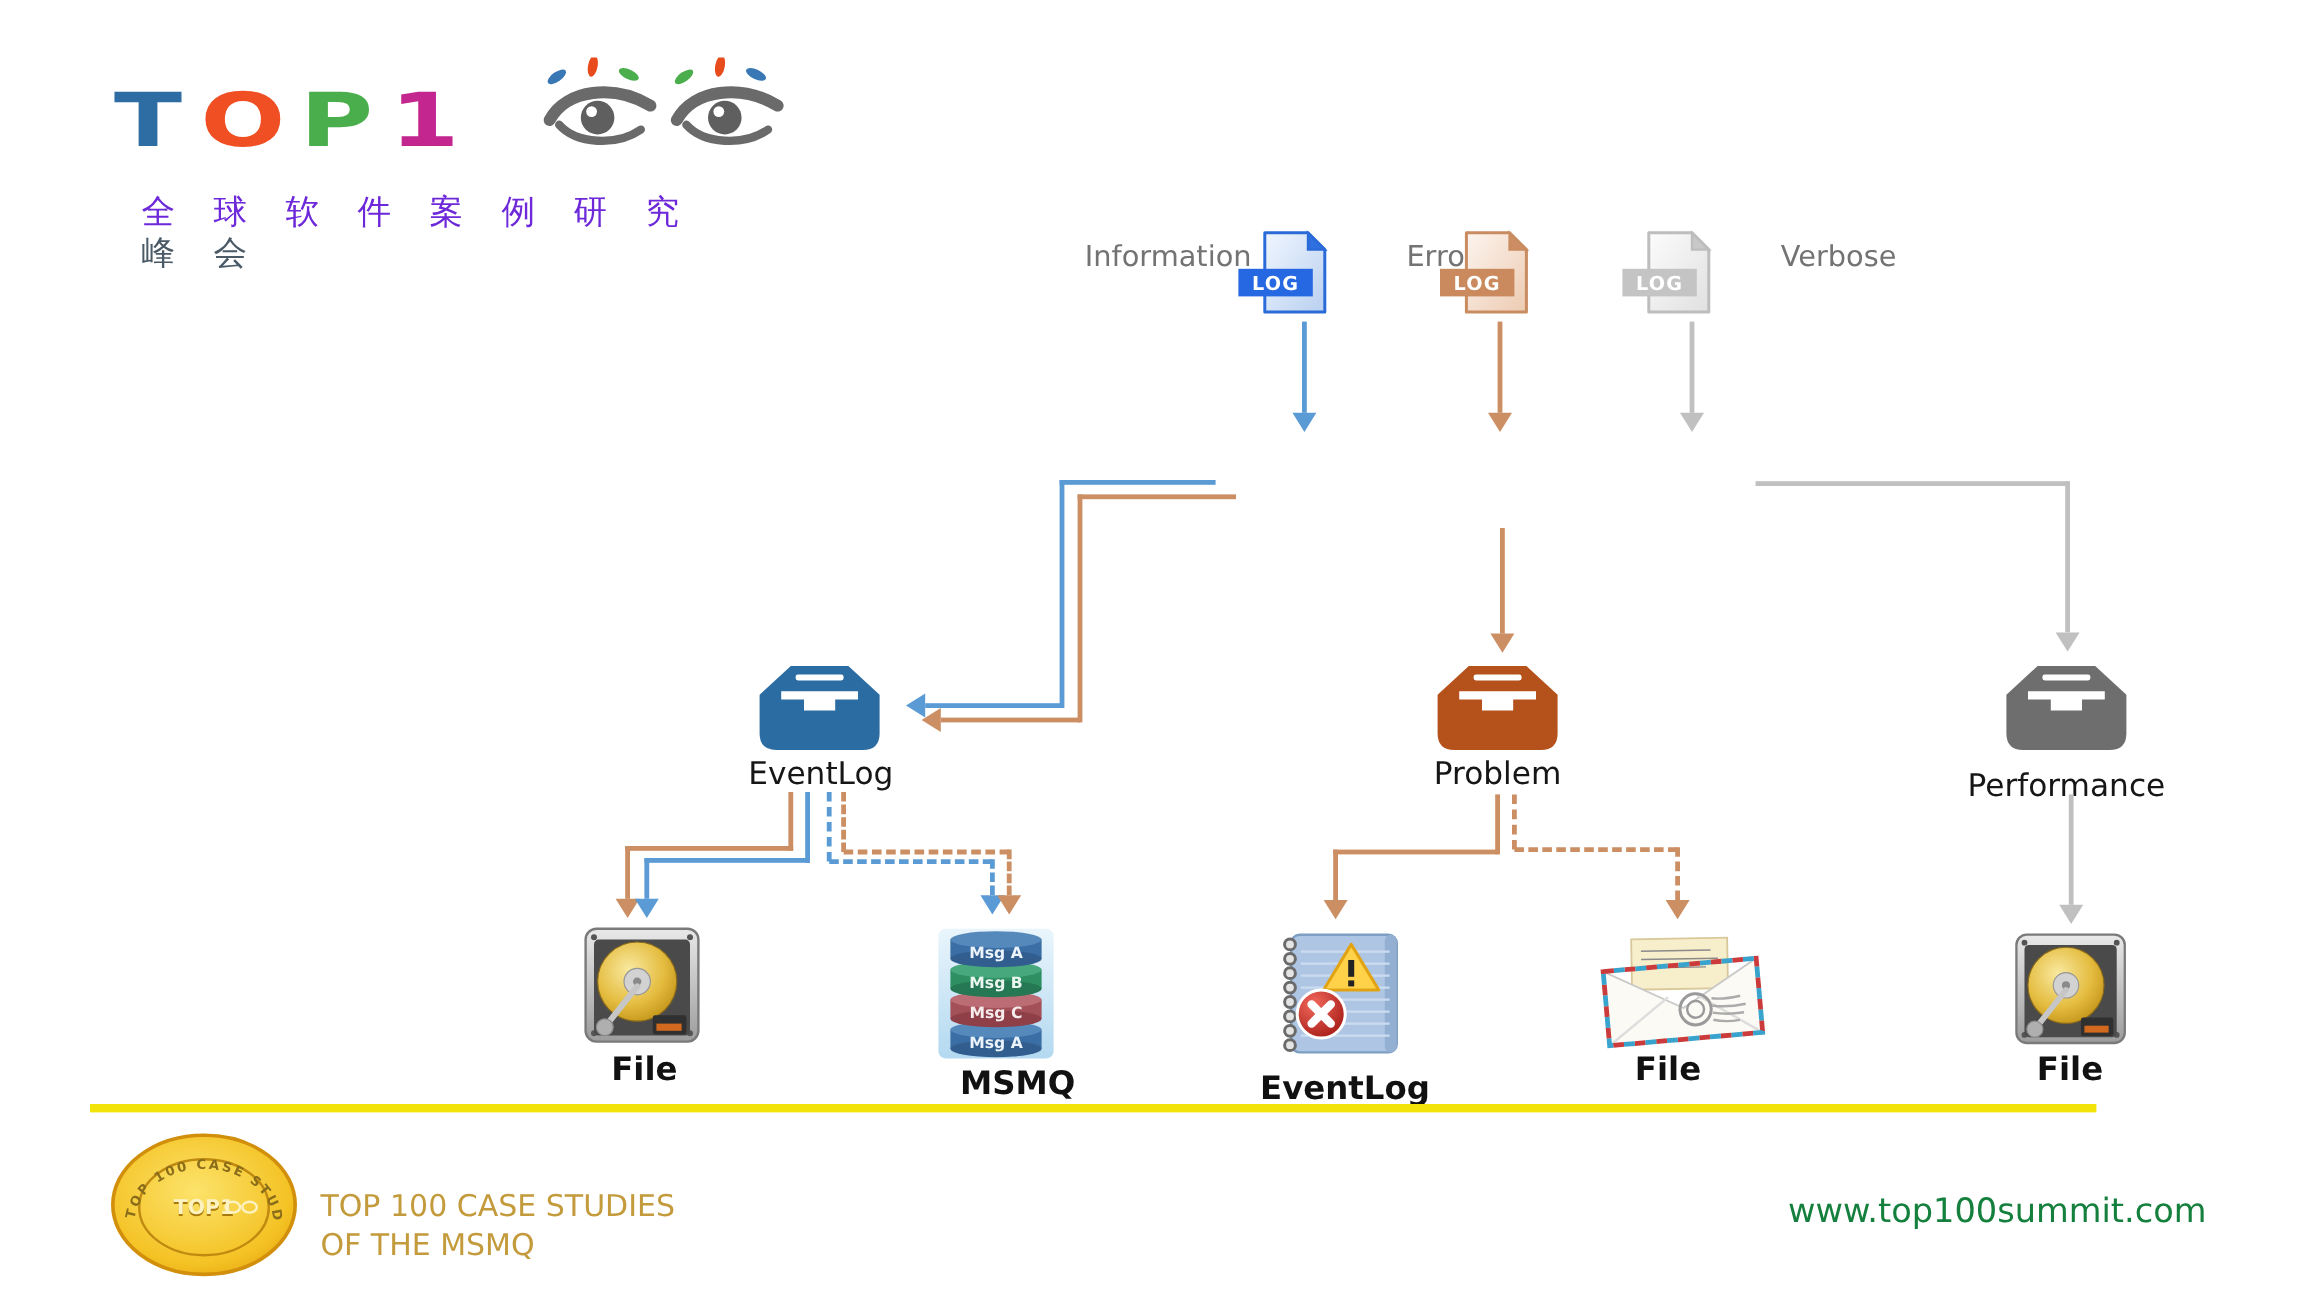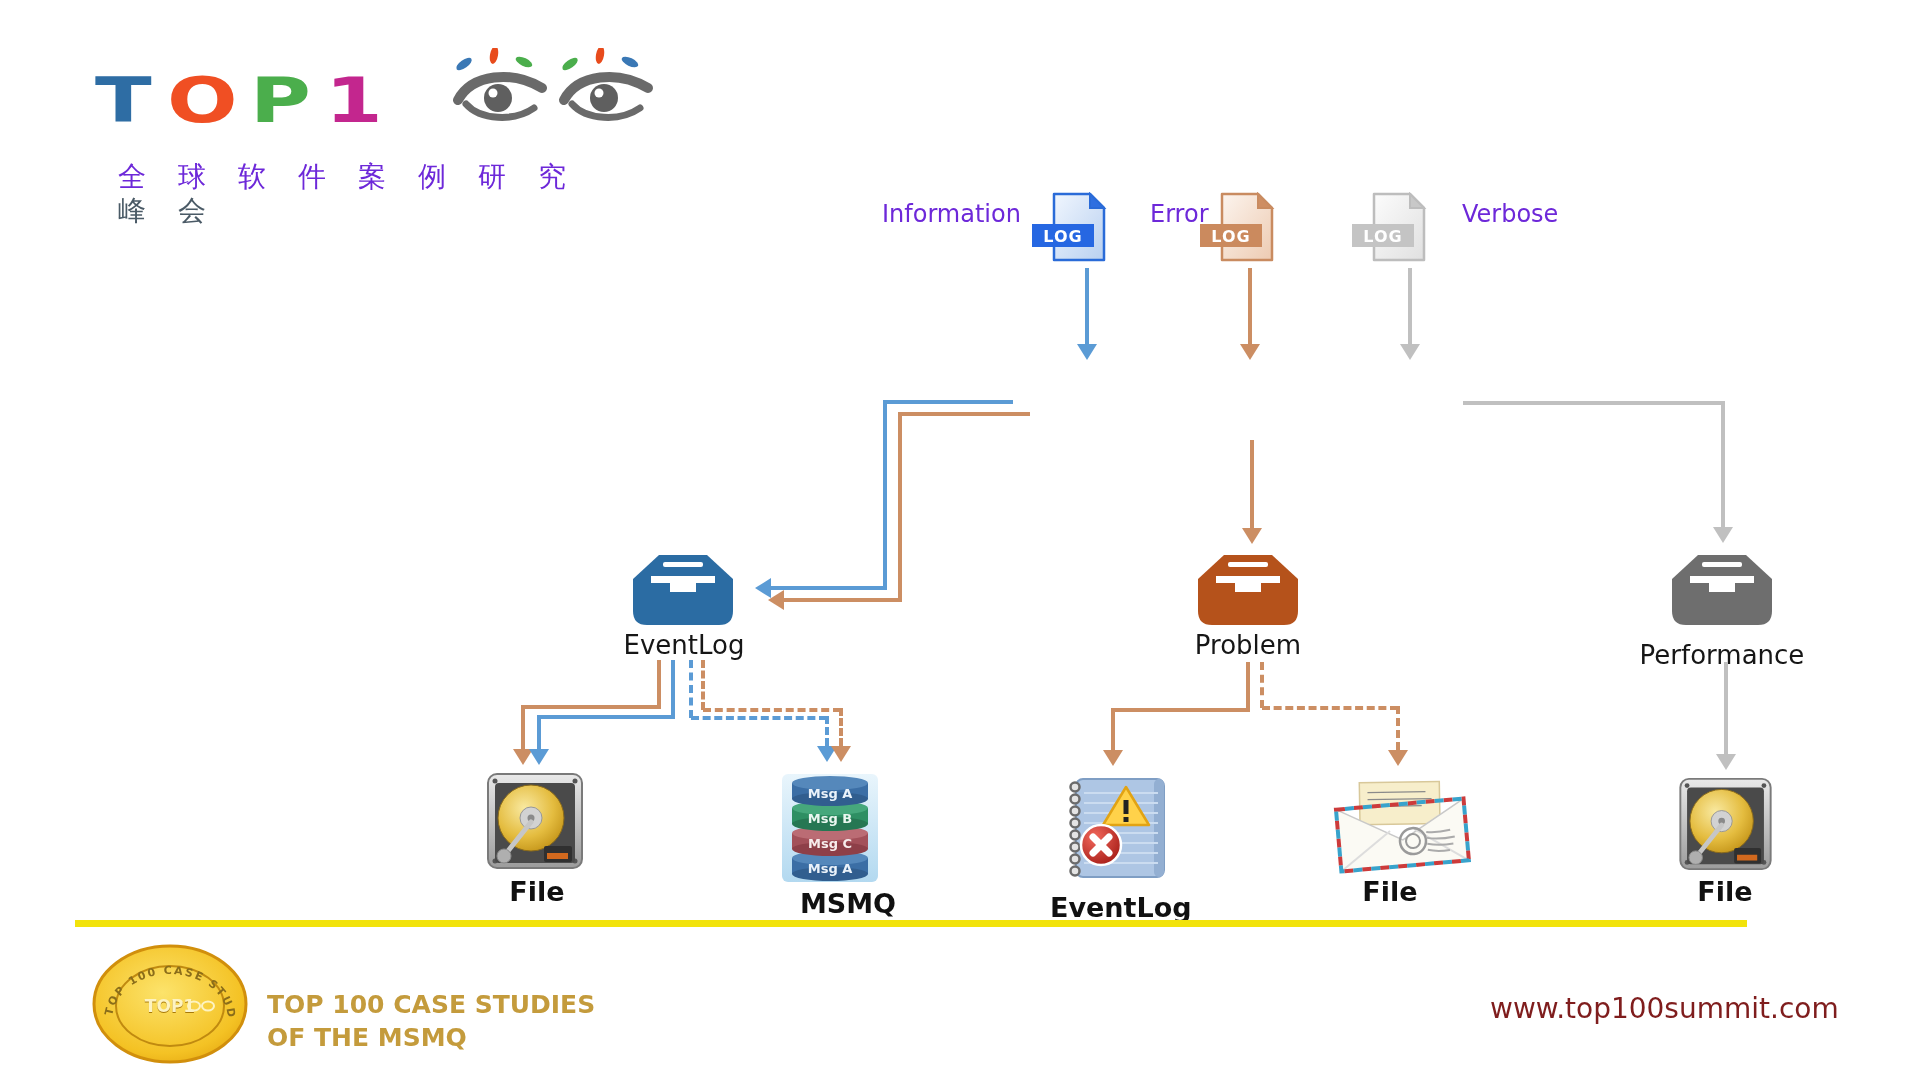--- a/index.html
+++ b/index.html
@@ -1,19 +1,19 @@
 <!DOCTYPE html>
 <html><head>
 <meta charset="utf-8">
 <style>
   html,body{margin:0;padding:0;background:#fff;}
   #slide{position:relative;width:1919px;height:1079px;background:#ffffff;overflow:hidden;
          font-family:"DejaVu Sans","Liberation Sans",sans-serif;}
   .abs{position:absolute;}
-  .lbl{position:absolute;color:#6d28d9;font-size:24px;white-space:nowrap;}
+  .lbl{position:absolute;color:#737373;font-size:24px;white-space:nowrap;margin-left:22px;}
   .catlbl{position:absolute;color:#161616;font-size:26px;text-align:center;white-space:nowrap;}
   .sinklbl{position:absolute;color:#111;font-size:27px;font-weight:600;text-align:center;white-space:nowrap;}
   
   .logo-letters{position:absolute;left:95px;top:70px;display:flex;}
   .logo-letters span{display:inline-block;font-size:62px;font-weight:bold;line-height:62px;
       transform:scaleX(1.34);transform-origin:left;margin-right:30px;}
   .logo-sub1{position:absolute;left:118px;top:158px;font-size:28px;color:#6d28d9;letter-spacing:32px;white-space:nowrap;}
   .logo-sub2{position:absolute;left:118px;top:192px;font-size:28px;color:#4A5A66;letter-spacing:32px;white-space:nowrap;}
   .page-title{position:absolute;left:606px;top:88px;font-size:48px;font-weight:bold;color:#4484C4;white-space:nowrap;}
   
@@ -31,22 +31,22 @@
   .dv-blue{position:absolute;width:0;border-left:4px dashed #5B9BD5;}
   .dv-orange{position:absolute;width:0;border-left:4px dashed #CC8E63;}
   
   .ah{position:absolute;width:0;height:0;}
   .ah-down-blue{border-left:10px solid transparent;border-right:10px solid transparent;border-top:16px solid #5B9BD5;}
   .ah-down-orange{border-left:10px solid transparent;border-right:10px solid transparent;border-top:16px solid #CC8E63;}
   .ah-down-gray{border-left:10px solid transparent;border-right:10px solid transparent;border-top:16px solid #C0C0C0;}
   .ah-left-blue{border-top:10px solid transparent;border-bottom:10px solid transparent;border-right:16px solid #5B9BD5;}
   .ah-left-orange{border-top:10px solid transparent;border-bottom:10px solid transparent;border-right:16px solid #CC8E63;}
   .divider{position:absolute;left:75px;top:920px;width:1672px;height:7px;background:#F2E30B;}
-  .tagline{position:absolute;left:267px;top:988px;color:#C49B3C;font-size:25px;line-height:33px;white-space:nowrap;font-weight:bold;}
-  .site-url{position:absolute;left:1490px;top:992px;color:#7f1d1d;font-size:28px;white-space:nowrap;}
+  .tagline{position:absolute;left:267px;top:988px;color:#C49B3C;font-size:25px;line-height:33px;white-space:nowrap;}
+  .site-url{position:absolute;left:1490px;top:992px;color:#15803d;font-size:28px;white-space:nowrap;}
   svg text{font-family:"DejaVu Sans","Liberation Sans",sans-serif;}
 </style>
 </head>
 <body>
 
 <div id="slide">
 
   <svg width="0" height="0" style="position:absolute">
     <defs>
       <linearGradient id="docBlue" x1="0" y1="0" x2="1" y2="1">

